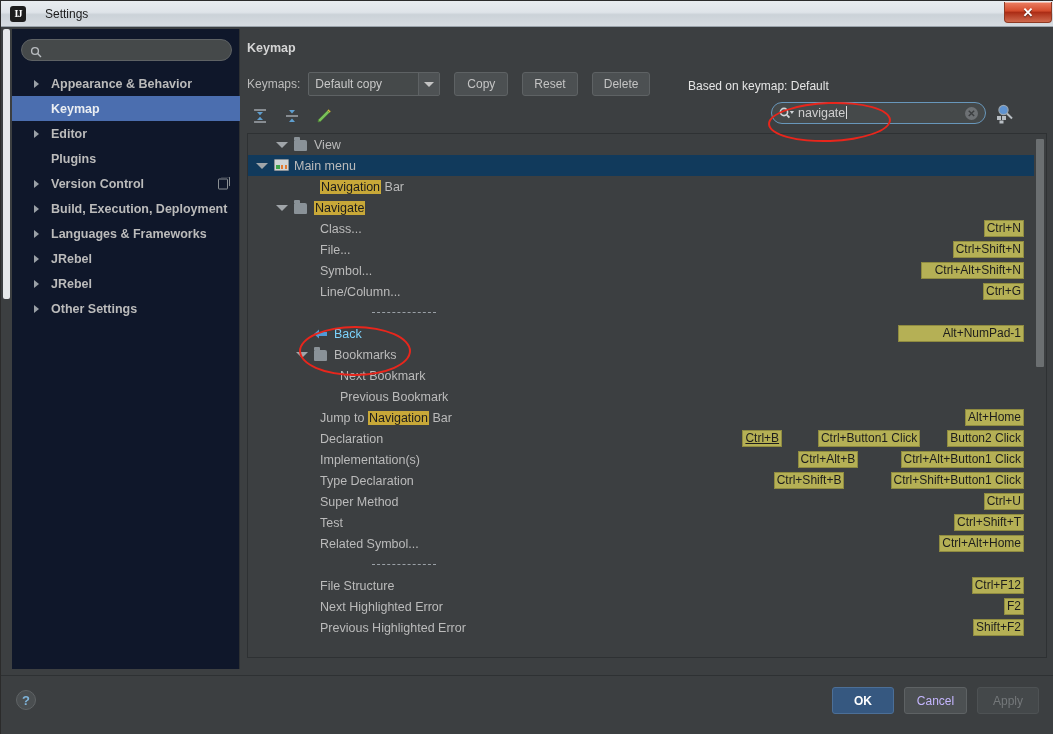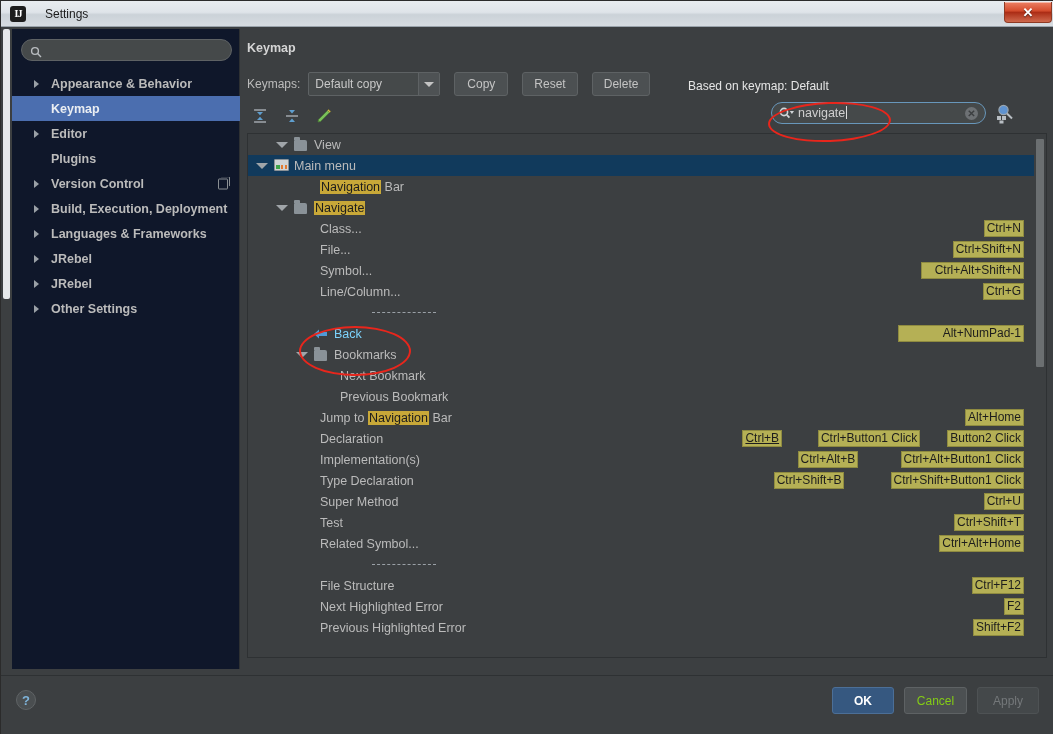--- a/index.html
+++ b/index.html
@@ -276,21 +276,21 @@
     color: #7fb4da; font-size: 13px; font-weight: bold;
     display: flex; align-items: center; justify-content: center;
     cursor: pointer;
   }
   .fbtn {
     position: absolute; top: 11px; height: 27px; border-radius: 3px;
     font-size: 12px; display: flex; align-items: center; justify-content: center;
     cursor: pointer;
   }
   #ok-btn { left: 831px; width: 62px; background: #365880; border: 1px solid #4c6f97; color: #ffffff; font-weight: bold; }
-  #cancel-btn { left: 903px; width: 63px; background: #4c5052; border: 1px solid #5e6264; color: #84cc16; }
+  #cancel-btn { left: 903px; width: 63px; background: #4c5052; border: 1px solid #5e6264; color: #c4b5fd; }
   #apply-btn { left: 976px; width: 62px; background: #44484a; border: 1px solid #4e5254; color: #74787a; }
 </style>
 </head>
 <body>
 
 <div id="window">
 
   <div id="titlebar">
     <div class="tb-icon">IJ</div>
     <div class="tb-title">Settings</div>

